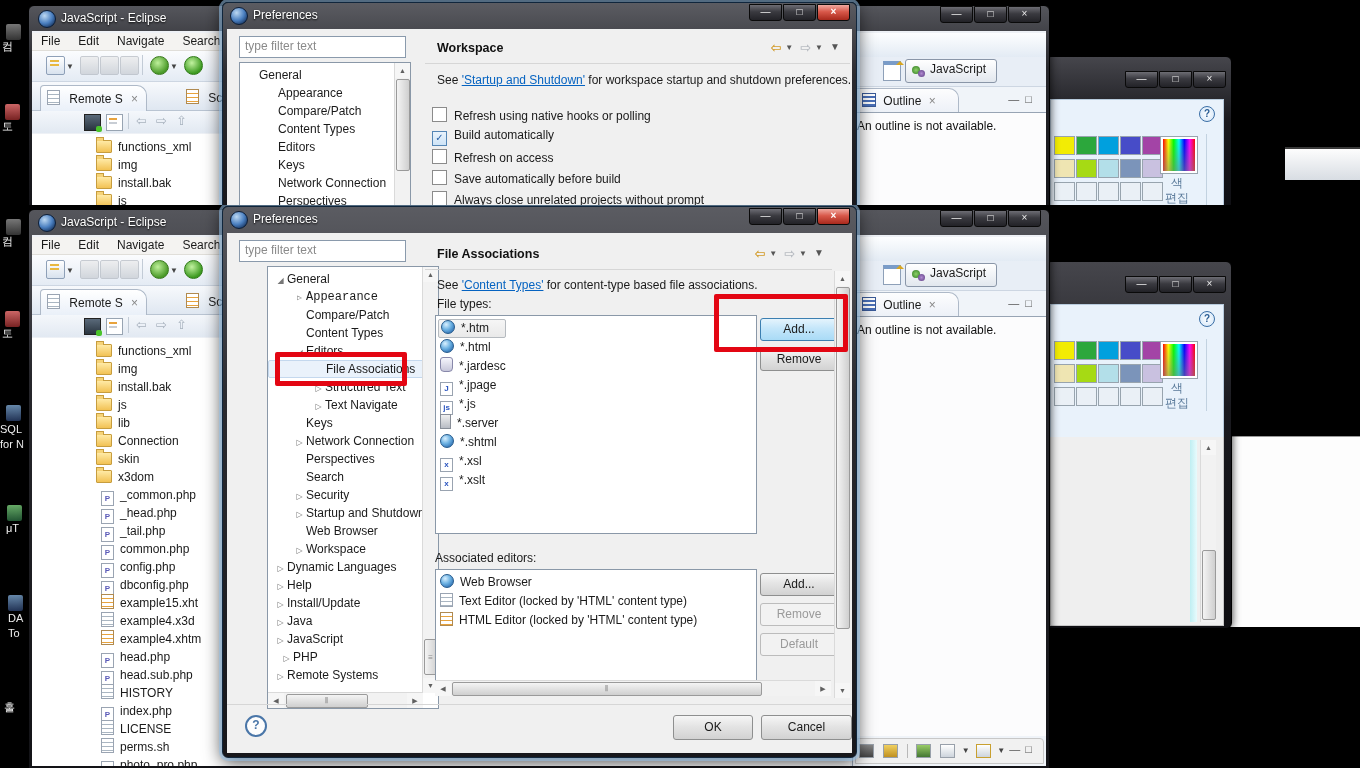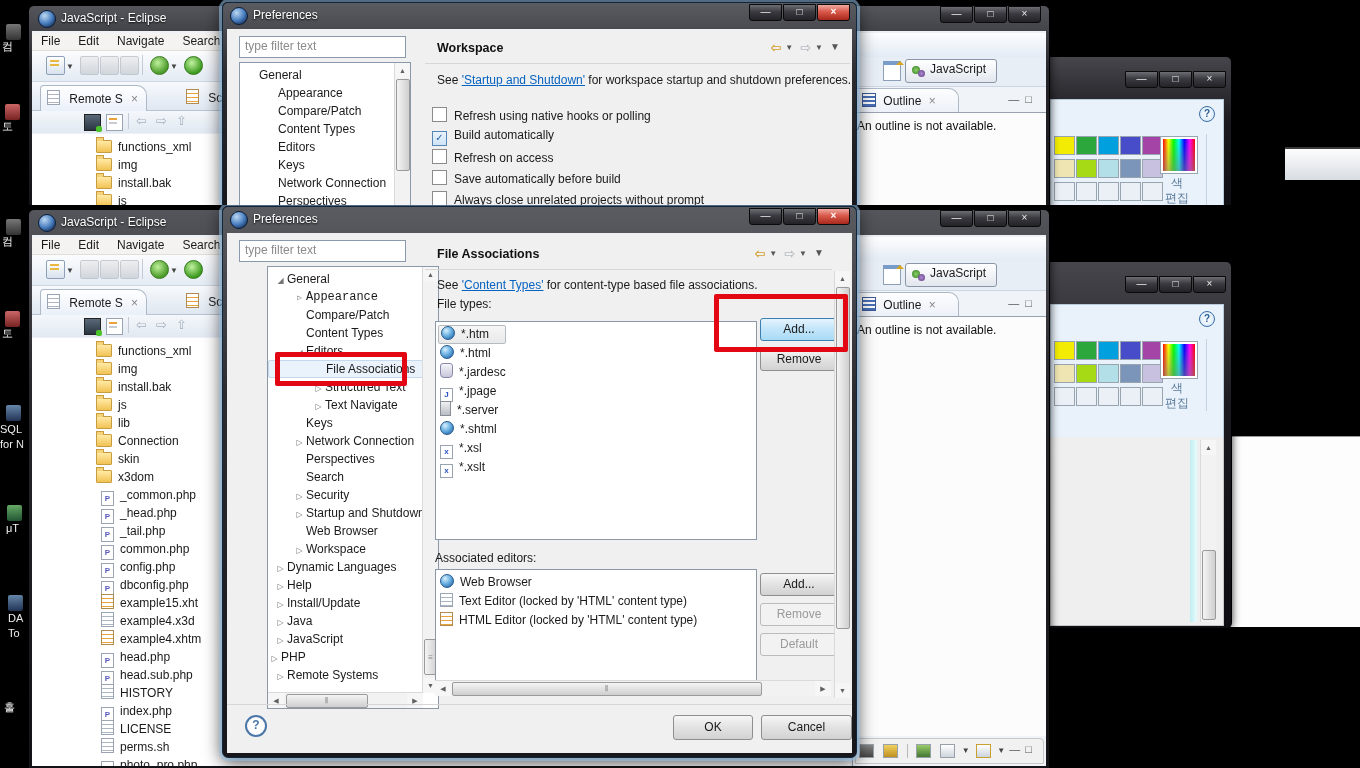--- a/index.html
+++ b/index.html
@@ -510,21 +510,21 @@
             <div class="tree-row" style="padding-left: 25px;"><span class="tree-arrow"></span><span class="tree-label">Search</span></div>
             <div class="tree-row" style="padding-left: 25px;"><span class="tree-arrow">▷</span><span class="tree-label">Security</span></div>
             <div class="tree-row" style="padding-left: 25px;"><span class="tree-arrow">▷</span><span class="tree-label">Startup and Shutdown</span></div>
             <div class="tree-row" style="padding-left: 25px;"><span class="tree-arrow"></span><span class="tree-label">Web Browser</span></div>
             <div class="tree-row" style="padding-left: 25px;"><span class="tree-arrow">▷</span><span class="tree-label">Workspace</span></div>
             <div class="tree-row" style="padding-left: 6px;"><span class="tree-arrow">▷</span><span class="tree-label">Dynamic Languages</span></div>
             <div class="tree-row" style="padding-left: 6px;"><span class="tree-arrow">▷</span><span class="tree-label">Help</span></div>
             <div class="tree-row" style="padding-left: 6px;"><span class="tree-arrow">▷</span><span class="tree-label">Install/Update</span></div>
             <div class="tree-row" style="padding-left: 6px;"><span class="tree-arrow">▷</span><span class="tree-label">Java</span></div>
             <div class="tree-row" style="padding-left: 6px;"><span class="tree-arrow">▷</span><span class="tree-label">JavaScript</span></div>
-            <div class="tree-row" style="padding-left: 0;"><span class="tree-arrow">▷</span><span class="tree-label">PHP</span></div>
+            <div class="tree-row" style="padding-left: 12px;"><span class="tree-arrow">▷</span><span class="tree-label">PHP</span></div>
             <div class="tree-row" style="padding-left: 6px;"><span class="tree-arrow">▷</span><span class="tree-label">Remote Systems</span></div>
           </div>
         <div class="sb-v" style="right:0;top:0;bottom:15px;">
           <div class="sb-btn" style="top:0;">▲</div>
           <div class="sb-thumb-v" style="top:372px;height:34px;">
               <span class="grip">≡</span>
             </div>
           <div class="sb-btn" style="bottom:0;">▼</div>
         </div>
         <div class="sb-h" style="left:0;right:15px;bottom:0;">
@@ -535,26 +535,27 @@
           <div class="sb-btn h" style="right:0;">▶</div>
         </div>
       </div>
 
       <div class="rpanel-title" style="left:210px;top:14px;">File Associations</div>
       <div class="navarrows" style="right:28px;top:13px;"><span class="y">⇦</span> <span class="dd">▼</span>&nbsp; <span class="g">⇨</span> <span class="dd">▼</span>&nbsp; <span class="dd" style="font-size:10px;">▼</span></div>
       <div class="sepline" style="left:198px;right:20px;top:36px;"></div>
       <div class="bodytext" style="left:210px;top:45px;"><span>See </span><span class="linky">'Content Types'</span><span> for content-type based file associations.</span></div>
       <div class="bodytext" style="left:210px;top:64px;">File types:</div>
 
-      <div class="listbox" style="left:208px;top:88px;width:320px;height:214px;">
+      <div class="listbox" style="left:208px;top:82px;width:320px;height:214px;">
         <div>
             <div class="ft-row sel"><span class="fi fi-globe"></span><span>*.htm</span></div>
             <div class="ft-row"><span class="fi fi-globe"></span><span>*.html</span></div>
             <div class="ft-row"><span class="fi fi-jar"></span><span>*.jardesc</span></div>
             <div class="ft-row"><span class="fi fi-letter">J</span><span>*.jpage</span></div>
+            <div class="ft-row"><span class="fi fi-letter">js</span><span>*.js</span></div>
             <div class="ft-row"><span class="fi fi-server"></span><span>*.server</span></div>
             <div class="ft-row"><span class="fi fi-globe"></span><span>*.shtml</span></div>
             <div class="ft-row"><span class="fi fi-letter">x</span><span>*.xsl</span></div>
             <div class="ft-row"><span class="fi fi-letter">x</span><span>*.xslt</span></div>
           </div>
       </div>
       <div class="btn hl" style="left:533px;top:85px;width:76px;height:21px;line-height:21px;">Add...</div>
       <div class="btn" style="left:533px;top:115px;width:76px;height:21px;line-height:21px;">Remove</div>
 
       <div class="bodytext" style="left:208px;top:318px;">Associated editors:</div>

